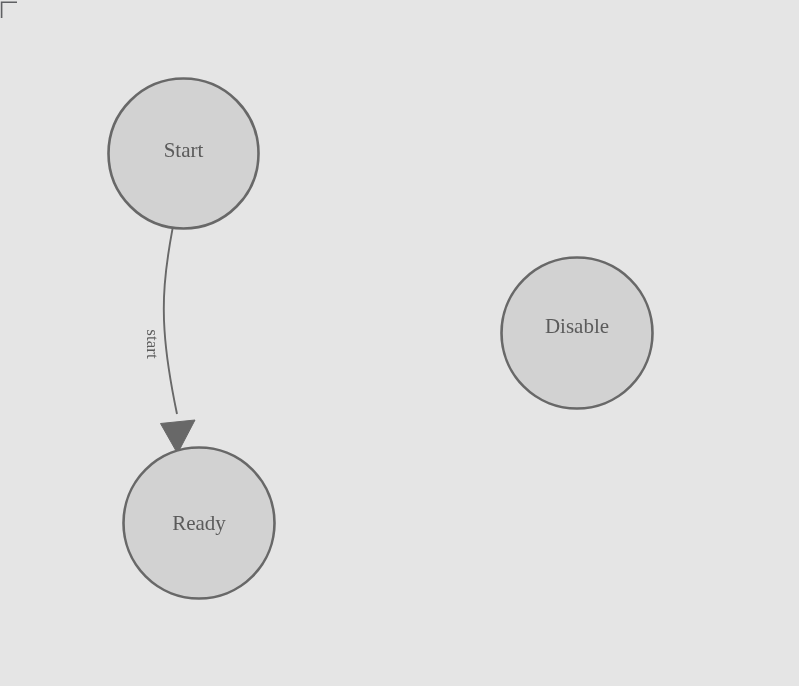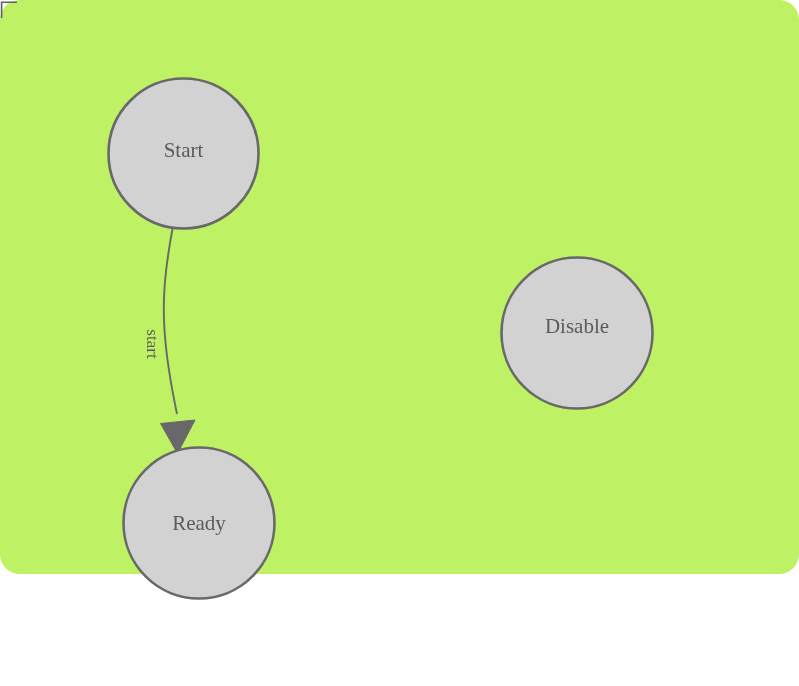--- a/index.html
+++ b/index.html
@@ -10,23 +10,22 @@
   }
   body {
     width: 799px;
     height: 686px;
     overflow: hidden;
     font-family: "Liberation Serif", "DejaVu Serif", serif;
   }
   #canvas {
     position: relative;
     width: 799px;
-    height: 574px;
-    background: #bef264;
-    border-radius: 20px;
+    height: 686px;
+    background: #e5e5e5;
   }
   #graph-svg {
     position: absolute;
     top: 0;
     left: 0;
     width: 799px;
     height: 686px;
     display: block;
   }
   .node-shape {

